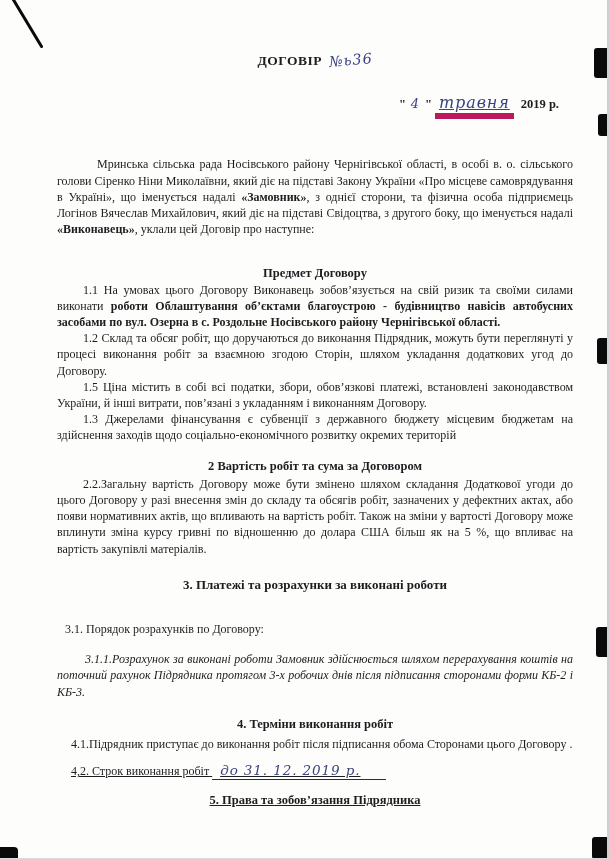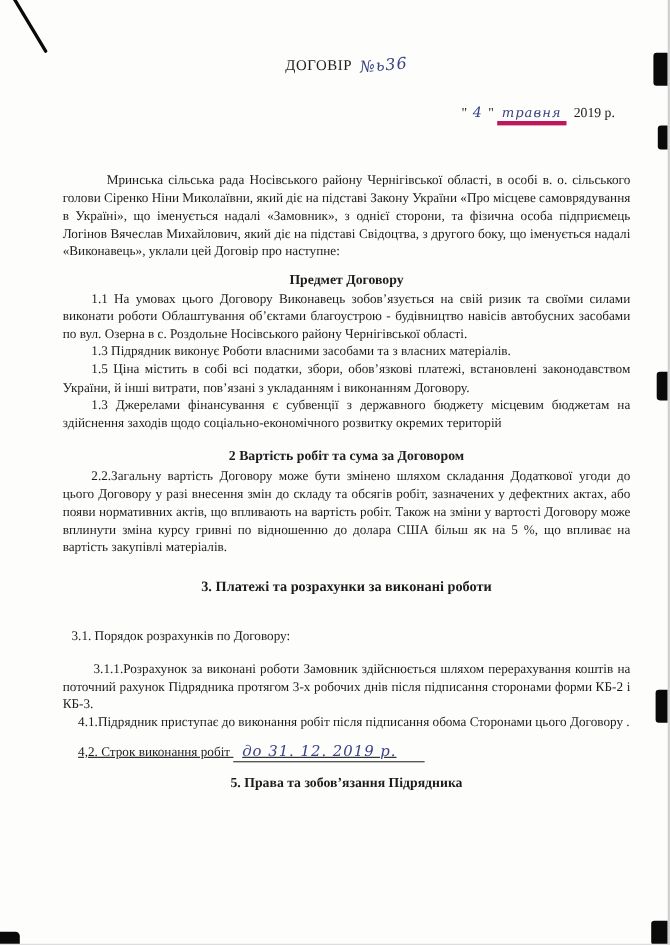--- a/index.html
+++ b/index.html
@@ -9,44 +9,44 @@
     background:#fdfdfc; overflow:hidden;
     font-family:"Liberation Serif", serif;
     color:#1d1d20;
     border-right:2px solid #cfcfcf;
     border-bottom:1px solid #dadada;
   }
   .content {
     position:absolute; left:57px; top:40px; width:516px;
     font-size:12px; line-height:16.2px; text-align:justify;
   }
-  .b { font-weight:normal;margin-top:38px; }
+  .b { font-weight:bold;margin-top:38px; }
   .title-line { text-align:center; margin-top:12px; font-size:13.5px; letter-spacing:0.5px; }
   .hand {
     font-family:"DejaVu Serif", serif; font-style:italic;
     color:#3a4284; letter-spacing:0.9px;
   }
   .num { font-size:14.5px; display:inline-block; transform:rotate(-5deg); margin-left:7px; }
   .date-line { text-align:right; margin-top:26px; padding-right:14px; font-size:12.5px; }
   .date-line .day { margin:0 5px; font-size:13px; }
-  .date-line .month { margin:0 7px 0 3px; font-size:12px; border-bottom:4px solid #be185d; padding:0 4px 1px 4px; }
+  .date-line .month { margin:0 7px 0 3px; font-size:16px; border-bottom:6px solid #be185d; padding:0 4px 1px 4px;text-decoration:underline; }
   .preamble { margin-top:44px; text-indent:40px; }
   p { margin:0; }
   .para { text-indent:26px; }
   .h { text-align:center; font-weight:bold; font-size:12.5px; }
-  .h1 { margin-top:10px; }
+  .h1 { margin-top:28px; }
   .h2 { margin-top:14px; margin-bottom:2px; }
   .h3 { margin-top:20px; margin-bottom:16px; font-size:13px;font-family:Liberation Serif, serif; }
   .p31 { text-indent:8px; margin-bottom:14px;margin-top:28px; }
-  .p311 { text-indent:28px; }
+  .p311 { text-indent:28px;font-style:italic; }
   .h4 { margin-top:16px; margin-bottom:4px; }
   .p41 { text-indent:14px; }
   .p42 { text-indent:14px; margin-top:10px;text-decoration:underline; }
   .fill { border-bottom:1.2px solid #2e2e2e; padding:0 26px 1px 8px; font-size:13.5px; }
-  .h5 { margin-top:12px; }
+  .h5 { margin-top:12px;text-decoration:underline; }
   
   .artifact { position:absolute; background:#0a0a0a; }
   .diag { left:7px; top:-8px; width:3px; height:66px; transform:rotate(-31deg); transform-origin:top left; border-radius:2px; }
   .edge { right:0; border-radius:3px 0 0 3px; }
   .r1 { top:48px;  height:30px; width:13px; }
   .r2 { top:114px; height:22px; width:9px; }
   .r3 { top:338px; height:26px; width:10px; }
   .r4 { top:627px; height:30px; width:11px; }
   .r5 { top:837px; height:22px; width:15px; }
   .bl { left:0; top:847px; width:18px; height:12px; border-radius:0 4px 0 0; }
@@ -71,30 +71,31 @@
     </div>
 
     <div class="date-line">
       <span class="b">"</span><span class="hand day">4</span><span class="b">"</span><span class="hand month">травня</span><span class="b">2019 р.</span>
     </div>
 
     <p class="preamble"><span>Мринська сільська рада Носівського району Чернігівської області, в особі в. о. сільського голови Сіренко Ніни Миколаївни, який діє на підставі Закону України «Про місцеве самоврядування в Україні», що іменується надалі </span><span class="b">«Замовник»</span><span>, з однієї сторони, та фізична особа підприємець Логінов Вячеслав Михайлович, який діє на підставі Свідоцтва, з другого боку, що іменується надалі </span><span class="b">«Виконавець»</span><span>, уклали цей Договір про наступне:</span></p>
 
     <div class="h h1">Предмет Договору</div>
     <p class="para"><span>1.1 На умовах цього Договору Виконавець зобов’язується на свій ризик та своїми силами виконати  </span><span class="b">роботи Облаштування об’єктами благоустрою - будівництво навісів автобусних засобами по вул. Озерна в с. Роздольне Носівського району Чернігівської області.</span></p>
-    <p class="para">1.3 Підрядник виконує Роботи власними засобами та з власних матеріалів.</p>
+    <p class="para">1.2  Склад та обсяг робіт, що доручаються до виконання Підрядник, можуть бути переглянуті у процесі виконання робіт за взаємною згодою Сторін, шляхом укладання додаткових угод до Договору.</p>
     <p class="para">1.5 Ціна містить в собі всі податки, збори, обов’язкові платежі, встановлені законодавством України, й інші витрати, пов’язані з укладанням  і виконанням Договору.</p>
     <p class="para">1.3 Джерелами фінансування є субвенції з державного бюджету місцевим бюджетам на здійснення заходів щодо соціально-економічного розвитку окремих територій</p>
 
     <div class="h h2">2 Вартість робіт та сума за Договором</div>
     <p class="para">2.2.Загальну вартість Договору може бути змінено шляхом складання Додаткової угоди до цього Договору у разі внесення змін до складу та обсягів робіт, зазначених у дефектних актах, або появи нормативних актів, що впливають на вартість робіт. Також на зміни у вартості Договору може вплинути зміна курсу гривні по відношенню до долара США більш як на 5 %, що впливає на вартість закупівлі матеріалів.</p>
 
     <div class="h h3">3. Платежі та розрахунки за виконані роботи</div>
     <p class="p31">3.1. Порядок розрахунків по Договору:</p>
     <p class="p311">3.1.1.Розрахунок за виконані роботи Замовник здійснюється шляхом перерахування коштів на поточний рахунок Підрядника протягом 3-х робочих днів після підписання сторонами форми КБ-2 і КБ-3.</p>
 
+    <div class="h h4">4. Терміни виконання робіт</div>
     <p class="p41">4.1.Підрядник приступає до виконання робіт після підписання обома Сторонами цього Договору .</p>
     <p class="p42"><span>4,2. Строк виконання робіт</span> <span class="hand fill">до 31. 12. 2019 р.</span></p>
 
     <div class="h h5">5.  Права та зобов’язання Підрядника</div>
 
   </div>
 </div>
 
 </body></html>

